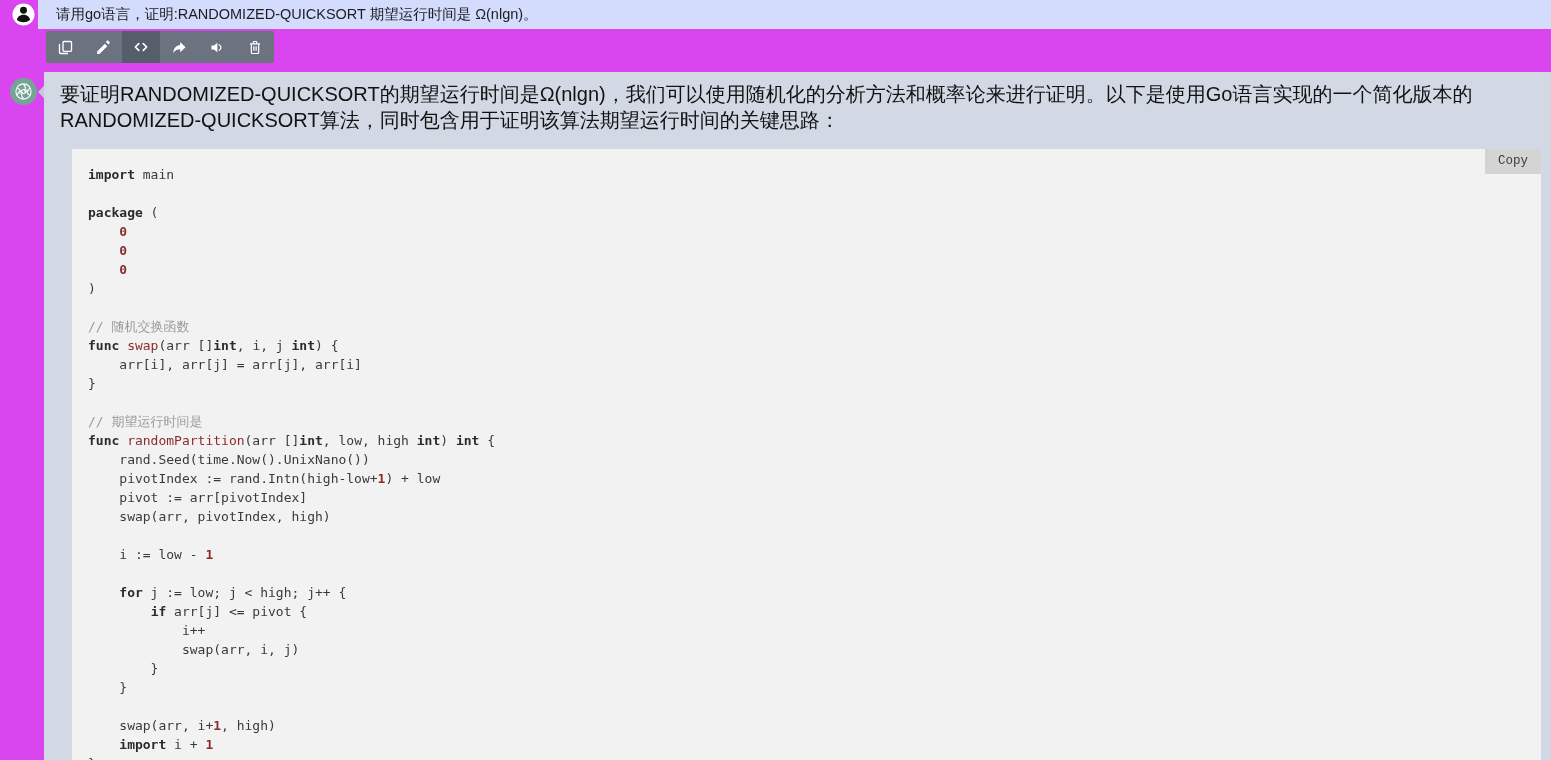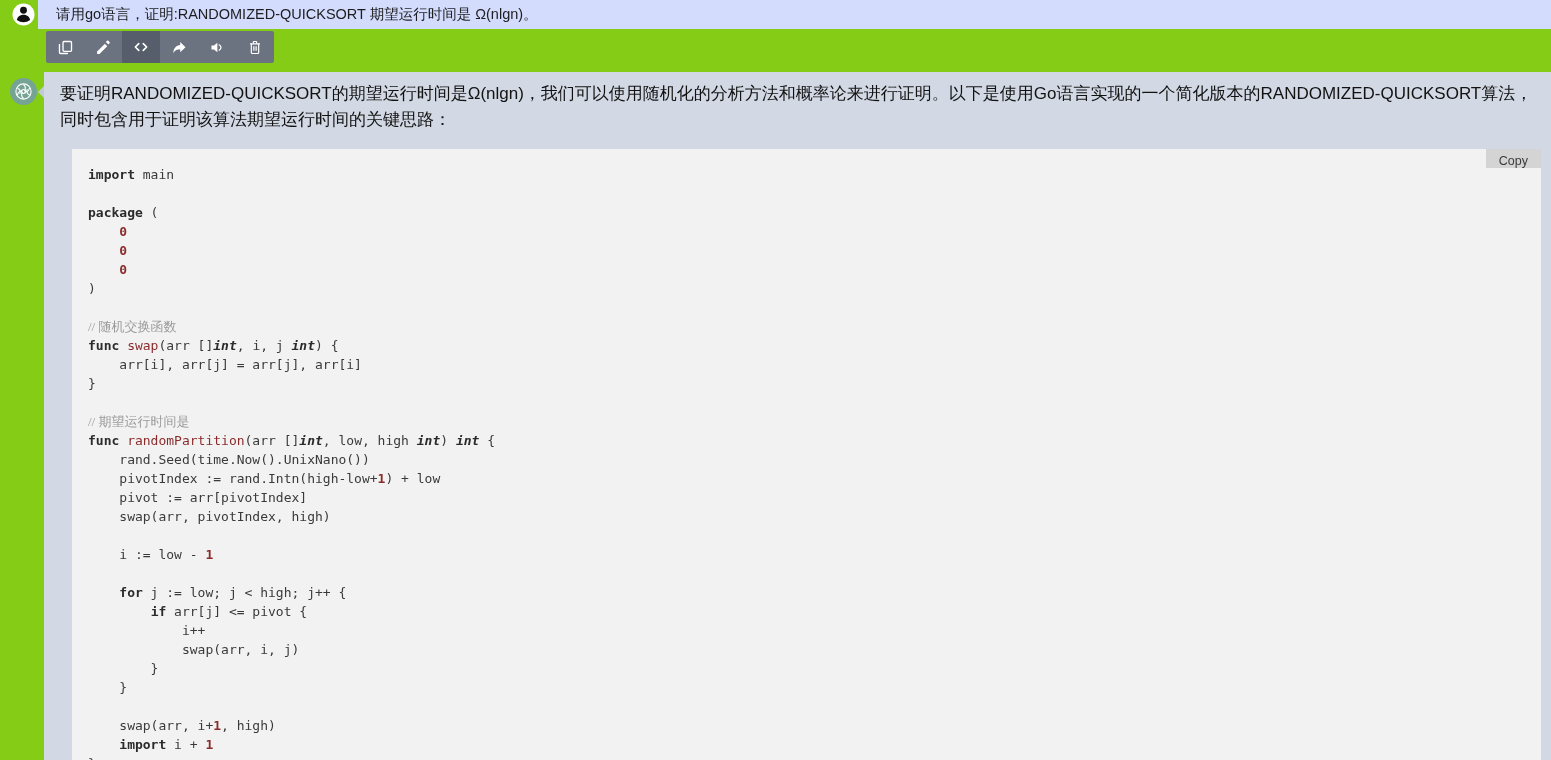--- a/index.html
+++ b/index.html
@@ -3,21 +3,21 @@
 <meta charset="utf-8">
 <style>
   * { box-sizing: border-box; }
   html, body {
     margin: 0; padding: 0;
     width: 1551px; height: 760px;
     background: #ffffff;
     font-family: "Liberation Sans", sans-serif;
     overflow: hidden;
   }
-  #page { position: relative; width: 1551px; height: 760px; background: #84cc16; }
+  #page { position: relative; width: 1551px; height: 760px; background: #d946ef; }
 
   
   .user-row {
     position: absolute; top: 0; left: 0; width: 1551px; height: 29px;
   }
   .user-bubble {
     position: absolute; left: 38px; top: 0; right: 0; height: 29px;
     background: #d3dcfd;
     display: flex; align-items: center;
   }
@@ -73,58 +73,59 @@
     border-top: 7px solid transparent;
     border-bottom: 7px solid transparent;
     border-right: 7px solid #c3cad6;
   }
   .assist-bubble {
     position: absolute; left: 44px; top: 0; right: 0; bottom: 0;
     background: #d2d9e4;
     padding: 9px 10px 0 16px;
   }
   .assist-text {
-    font-size: 17px;
+    font-size: 20px;
     color: #121212;
     line-height: 26px;
     max-width: 1478px;
   }
 
   
   .code-wrap {
     position: relative;
     margin-top: 16px;
     margin-left: 12px;
     margin-right: 0px;
     background: #f2f2f2;
     min-height: 620px;
   }
   .copy-btn {
     position: absolute; top: 0px; right: 0px;
     background: #d4d4d4;
     color: #3b3b3b;
     font-size: 12.5px;
-    padding: 5px 13px 0 13px;
+    padding: 5px 13px 6px 13px;
     cursor: pointer;
     line-height: 14px;
+    font-family: Liberation Mono, monospace;
   }
   pre.code {
     margin: 0;
     padding: 16px 0 10px 16px;
     font-family: "DejaVu Sans Mono", "Liberation Mono", monospace;
     font-size: 13px;
     line-height: 19px;
     color: #3a3a3a;
     white-space: pre;
     overflow: hidden;
   }
   .k  { color: #2b2b2b; font-weight: bold; }     
   .fn { color: #8b2c2c; font-weight: normal; }     
-  .ty { color: #2b2b2b; font-weight: bold; font-style: italic; }                        
-  .cm { color: #9a9a9a; font-family: Liberation Serif, serif; }                        
+  .ty { color: #2b2b2b; font-weight: bold; }                        
+  .cm { color: #9a9a9a; }                        
   .nu { color: #8b2c2c; font-weight: bold; }     
 </style>
 </head>
 <body>
 
 <div id="page">
 
   <div class="user-row">
 
     <div class="avatar-user">

